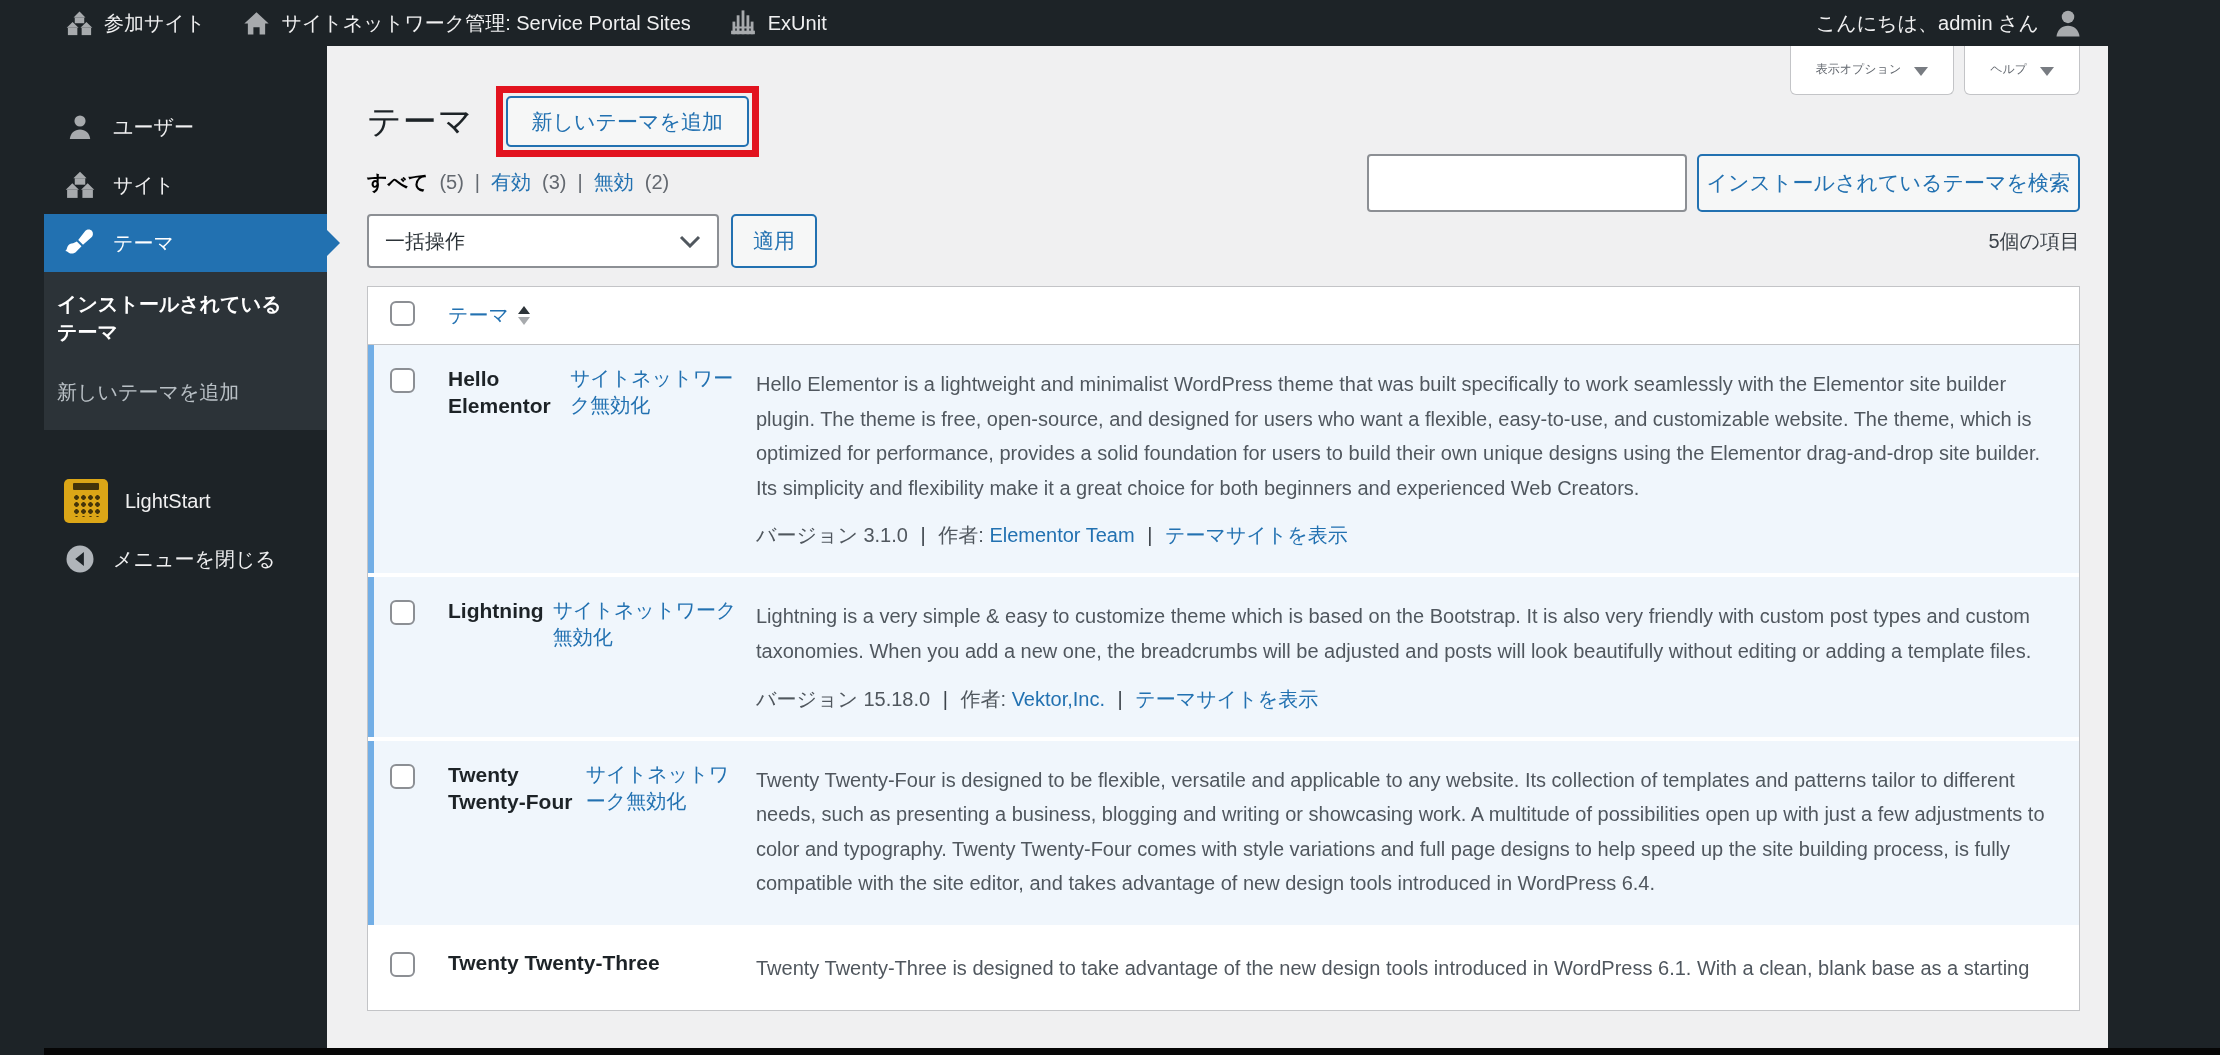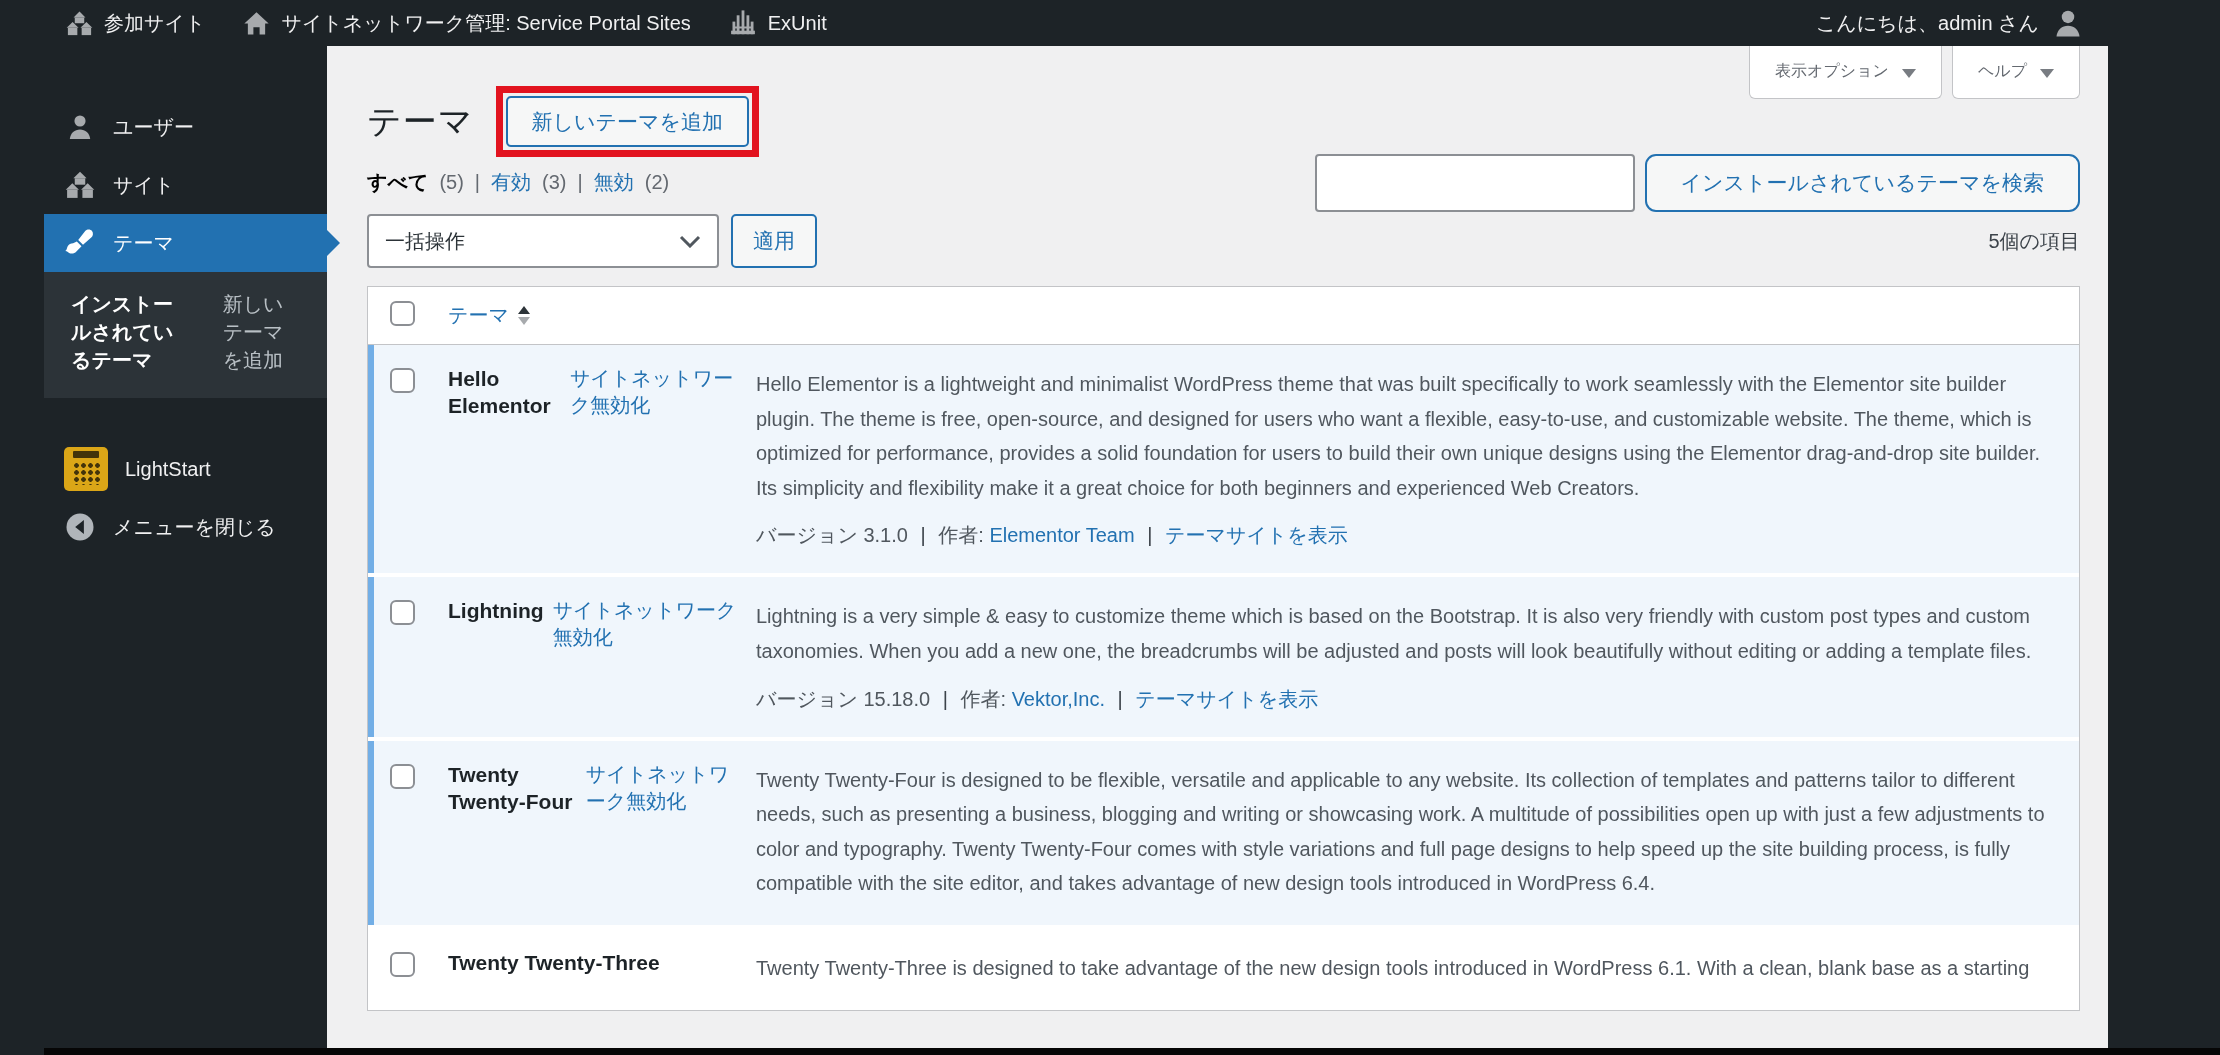--- a/index.html
+++ b/index.html
@@ -25,47 +25,47 @@
 
   
   .sidebar { flex:0 0 283px; width:283px; background:#1d2327; padding-top:52px; position:relative; z-index:10; color:#f0f0f1; }
   .menu-item { height:58px; display:flex; align-items:center; gap:17px; padding-left:20px;
     font-size:20px; color:#f0f0f1; cursor:pointer; position:relative; }
   .menu-item .mi-icon { width:32px; display:flex; justify-content:center; color:#a7aaad; }
   .menu-item.active { background:#2271b1; color:#fff; }
   .menu-item.active .mi-icon { color:#fff; }
   .menu-item.active::after { content:""; position:absolute; right:-13px; top:50%; transform:translateY(-50%);
     border:13px solid transparent; border-right:none; border-left:13px solid #2271b1; }
-  .submenu { background:#2c3338; padding:18px 28px 24px 27px; display:flex; flex-direction:row; gap:32px; }
+  .submenu { background:#2c3338; padding:18px 28px 24px 13px; display:flex; flex-direction:column; gap:32px; }
   .submenu a { font-size:20px; line-height:1.4; color:rgba(240,246,252,.72); text-decoration:none; cursor:pointer; }
   .submenu a.current { color:#fff; font-weight:700; }
   .side-gap { height:42px; }
   .ls-icon { width:44px; height:44px; background:#dba617; border-radius:5px; position:relative; flex:0 0 44px; }
   .ls-icon::before { content:""; position:absolute; top:4px; left:9px; width:26px; height:7px; background:#43340a; border-radius:1px; }
   .ls-icon::after { content:""; position:absolute; top:15px; left:9px; width:27px; height:23px;
     background-image:radial-gradient(#43340a 2px, transparent 2.6px); background-size:7px 7px; }
 
   
   .content { flex:1 1 auto; background:#f0f0f1; position:relative; padding:0 28px 0 40px; min-width:0; }
 
   .screen-meta { position:absolute; top:0; right:28px; display:flex; gap:10px; z-index:5; }
   .meta-btn { background:#fff; border:1px solid #c3c4c7; border-top:none; border-radius:0 0 6px 6px;
-    padding:15px 25px 16px; font-size:16px; color:#646970; display:flex; align-items:center; gap:13px; cursor:pointer; }
+    padding:15px 25px 16px; font-size:12px; color:#646970; display:flex; align-items:center; gap:13px; cursor:pointer; }
   .caret-down { width:0; height:0; border:7px solid transparent; border-bottom:none; border-top:9px solid #787c82; margin-top:3px; }
 
   .title-row { margin-top:40px; display:flex; align-items:center; gap:22px; }
   .page-title { margin:0; font-size:34px; font-weight:400; color:#1d2327; letter-spacing:1px; }
   .annotation-box { border:7px solid #e2131f; padding:3px; background:transparent; }
   .add-new-btn { display:block; background:#f6f7f7; border:2px solid #2271b1; border-radius:5px; color:#2271b1;
     font-size:21px; padding:13px 24px; cursor:pointer; font-family:inherit; line-height:1; white-space:nowrap; }
 
   .search-group { position:absolute; top:108px; right:28px; display:flex; gap:10px; }
   .search-input { width:320px; height:58px; background:#fff; border:2px solid #8c8f94; border-radius:4px;
     font-size:20px; padding:0 14px; font-family:inherit; }
-  .search-btn { height:58px; padding:0 34px; background:#f6f7f7; border:2px solid #2271b1; border-radius:11px;
+  .search-btn { height:58px; padding:0 8px; background:#f6f7f7; border:2px solid #2271b1; border-radius:5px;
     color:#2271b1; font-size:21px; cursor:pointer; font-family:inherit; white-space:nowrap; }
 
   .filters { margin-top:12px; display:flex; align-items:center; gap:11px; font-size:20px; }
   .filters a { color:#2271b1; text-decoration:none; cursor:pointer; }
   .filters .current-filter { color:#000; font-weight:700; }
   .f-count { color:#646970; }
   .f-sep { color:#646970; }
 
   .toolbar { margin-top:18px; display:flex; align-items:center; }
   .bulk-select { width:352px; height:54px; background:#fff; border:2px solid #8c8f94; border-radius:4px;

